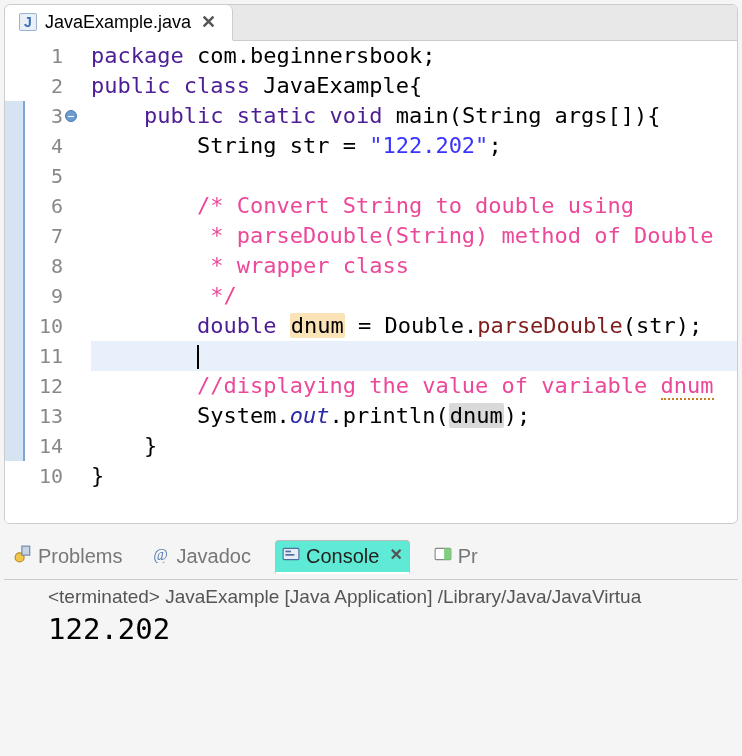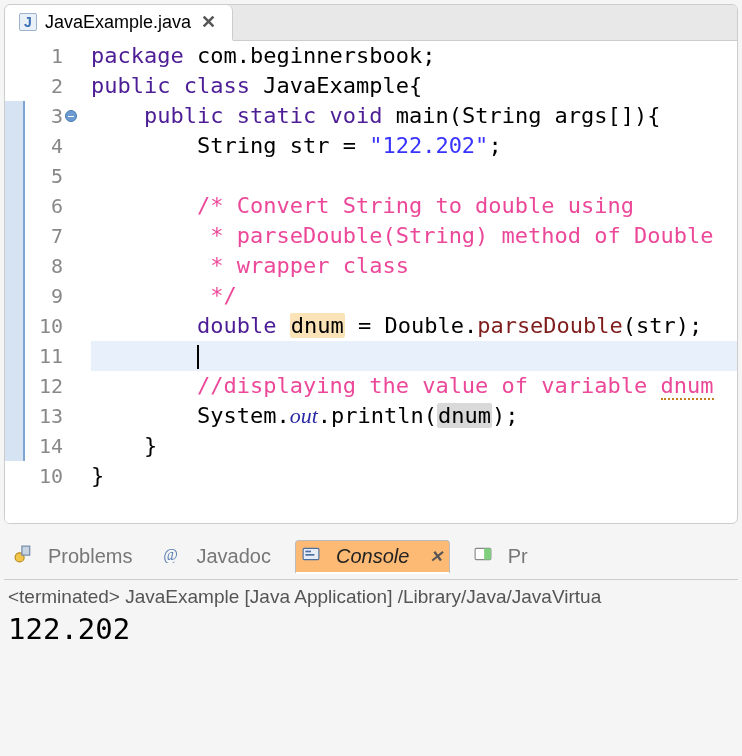--- a/index.html
+++ b/index.html
@@ -113,61 +113,61 @@
   background: #000;
   vertical-align: middle;
   margin-left: 0;
 }
 .kw { color: #4c1d95; font-weight: normal; }
 .str { color: #3933ff; }
 .cmt { color: #ec4899; }
 .ident-hl { background: #fbe3b8; padding: 0 1px; border-radius: 2px; }
 .ident-hl-gray { background: #d9d9d9; padding: 0 1px; border-radius: 2px; }
 .call-italic { color: #7f1d1d; }
-.out-italic { font-style: italic; color: #2a2aa5; font-family: Liberation Serif, serif; }
+.out-italic { font-style: italic; color: #2a2aa5; }
 .squiggle { border-bottom: 2px dotted #c77e1d; }
 
 .bottom-area {
   margin: 10px 4px 0 4px;
 }
 .views-bar {
   display: flex;
   align-items: center;
   gap: 18px;
   border-bottom: 1px solid #ccc;
   padding: 6px 4px;
   font-family: -apple-system, "Helvetica Neue", Arial, sans-serif;
   font-size: 20px;
   color: #555;
   white-space: nowrap;
   overflow: hidden;
 }
 .view-tab {
-  display: flex; align-items: center; gap: 16px;
+  display: flex; gap: 6px;
   padding: 4px 6px;
   color: #777;
 }
 .view-tab.active {
   color: #222;
   font-weight: 500;
   border: 1px solid #bbb;
   border-bottom: 2px solid #fff;
   border-top-left-radius: 4px;
   border-top-right-radius: 4px;
-  background: #fdba74;
+  background: #5eead4;
   margin-bottom: -1px;
-  font-style: italic;
 }
 .vicon { width: 18px; height: 18px; display: inline-block; }
 .view-tab .close { color: #555; font-size: 16px; font-weight: bold; margin-left: 4px; }
 
 .console-body {
   padding: 6px 4px;
   font-family: Menlo, Monaco, Consolas, monospace;
   font-size: 20px;
+  margin-left: 40px;
 }
 .status-line {
   font-family: -apple-system, "Helvetica Neue", Arial, sans-serif;
   font-size: 19px;
   color: #555;
   white-space: nowrap;
   overflow: hidden;
 }
 .console-out {
   font-size: 29px;

